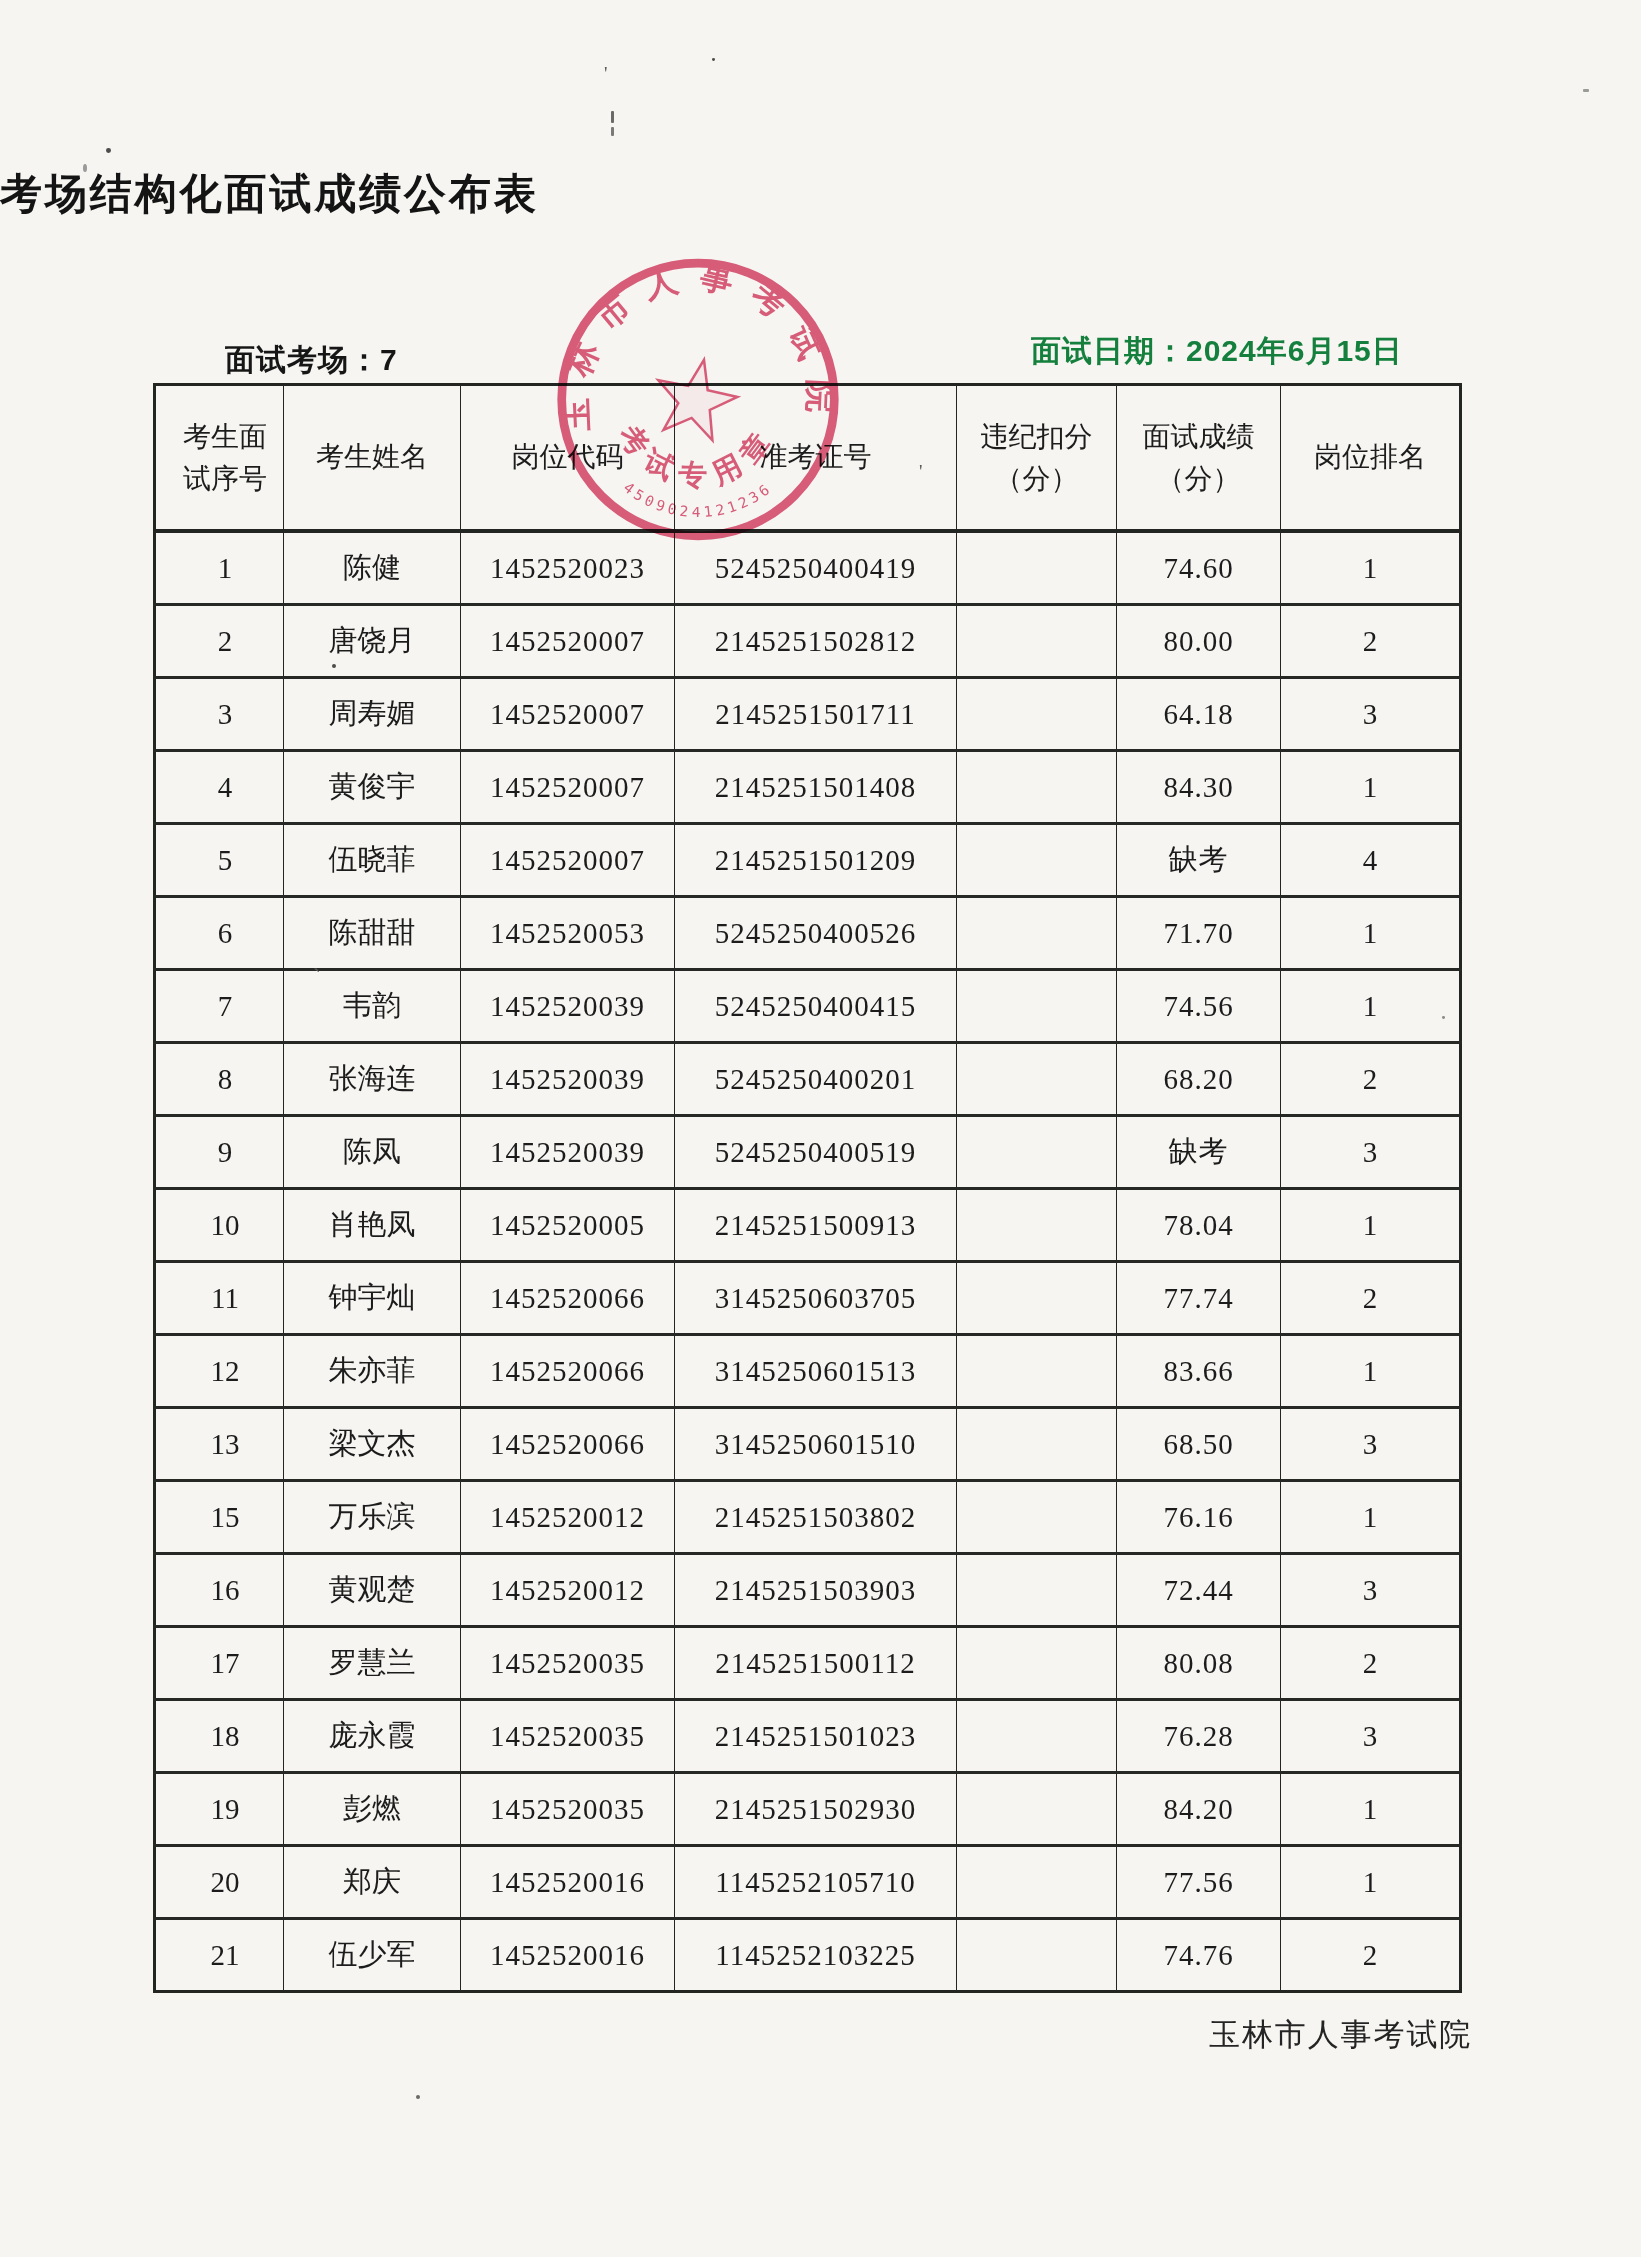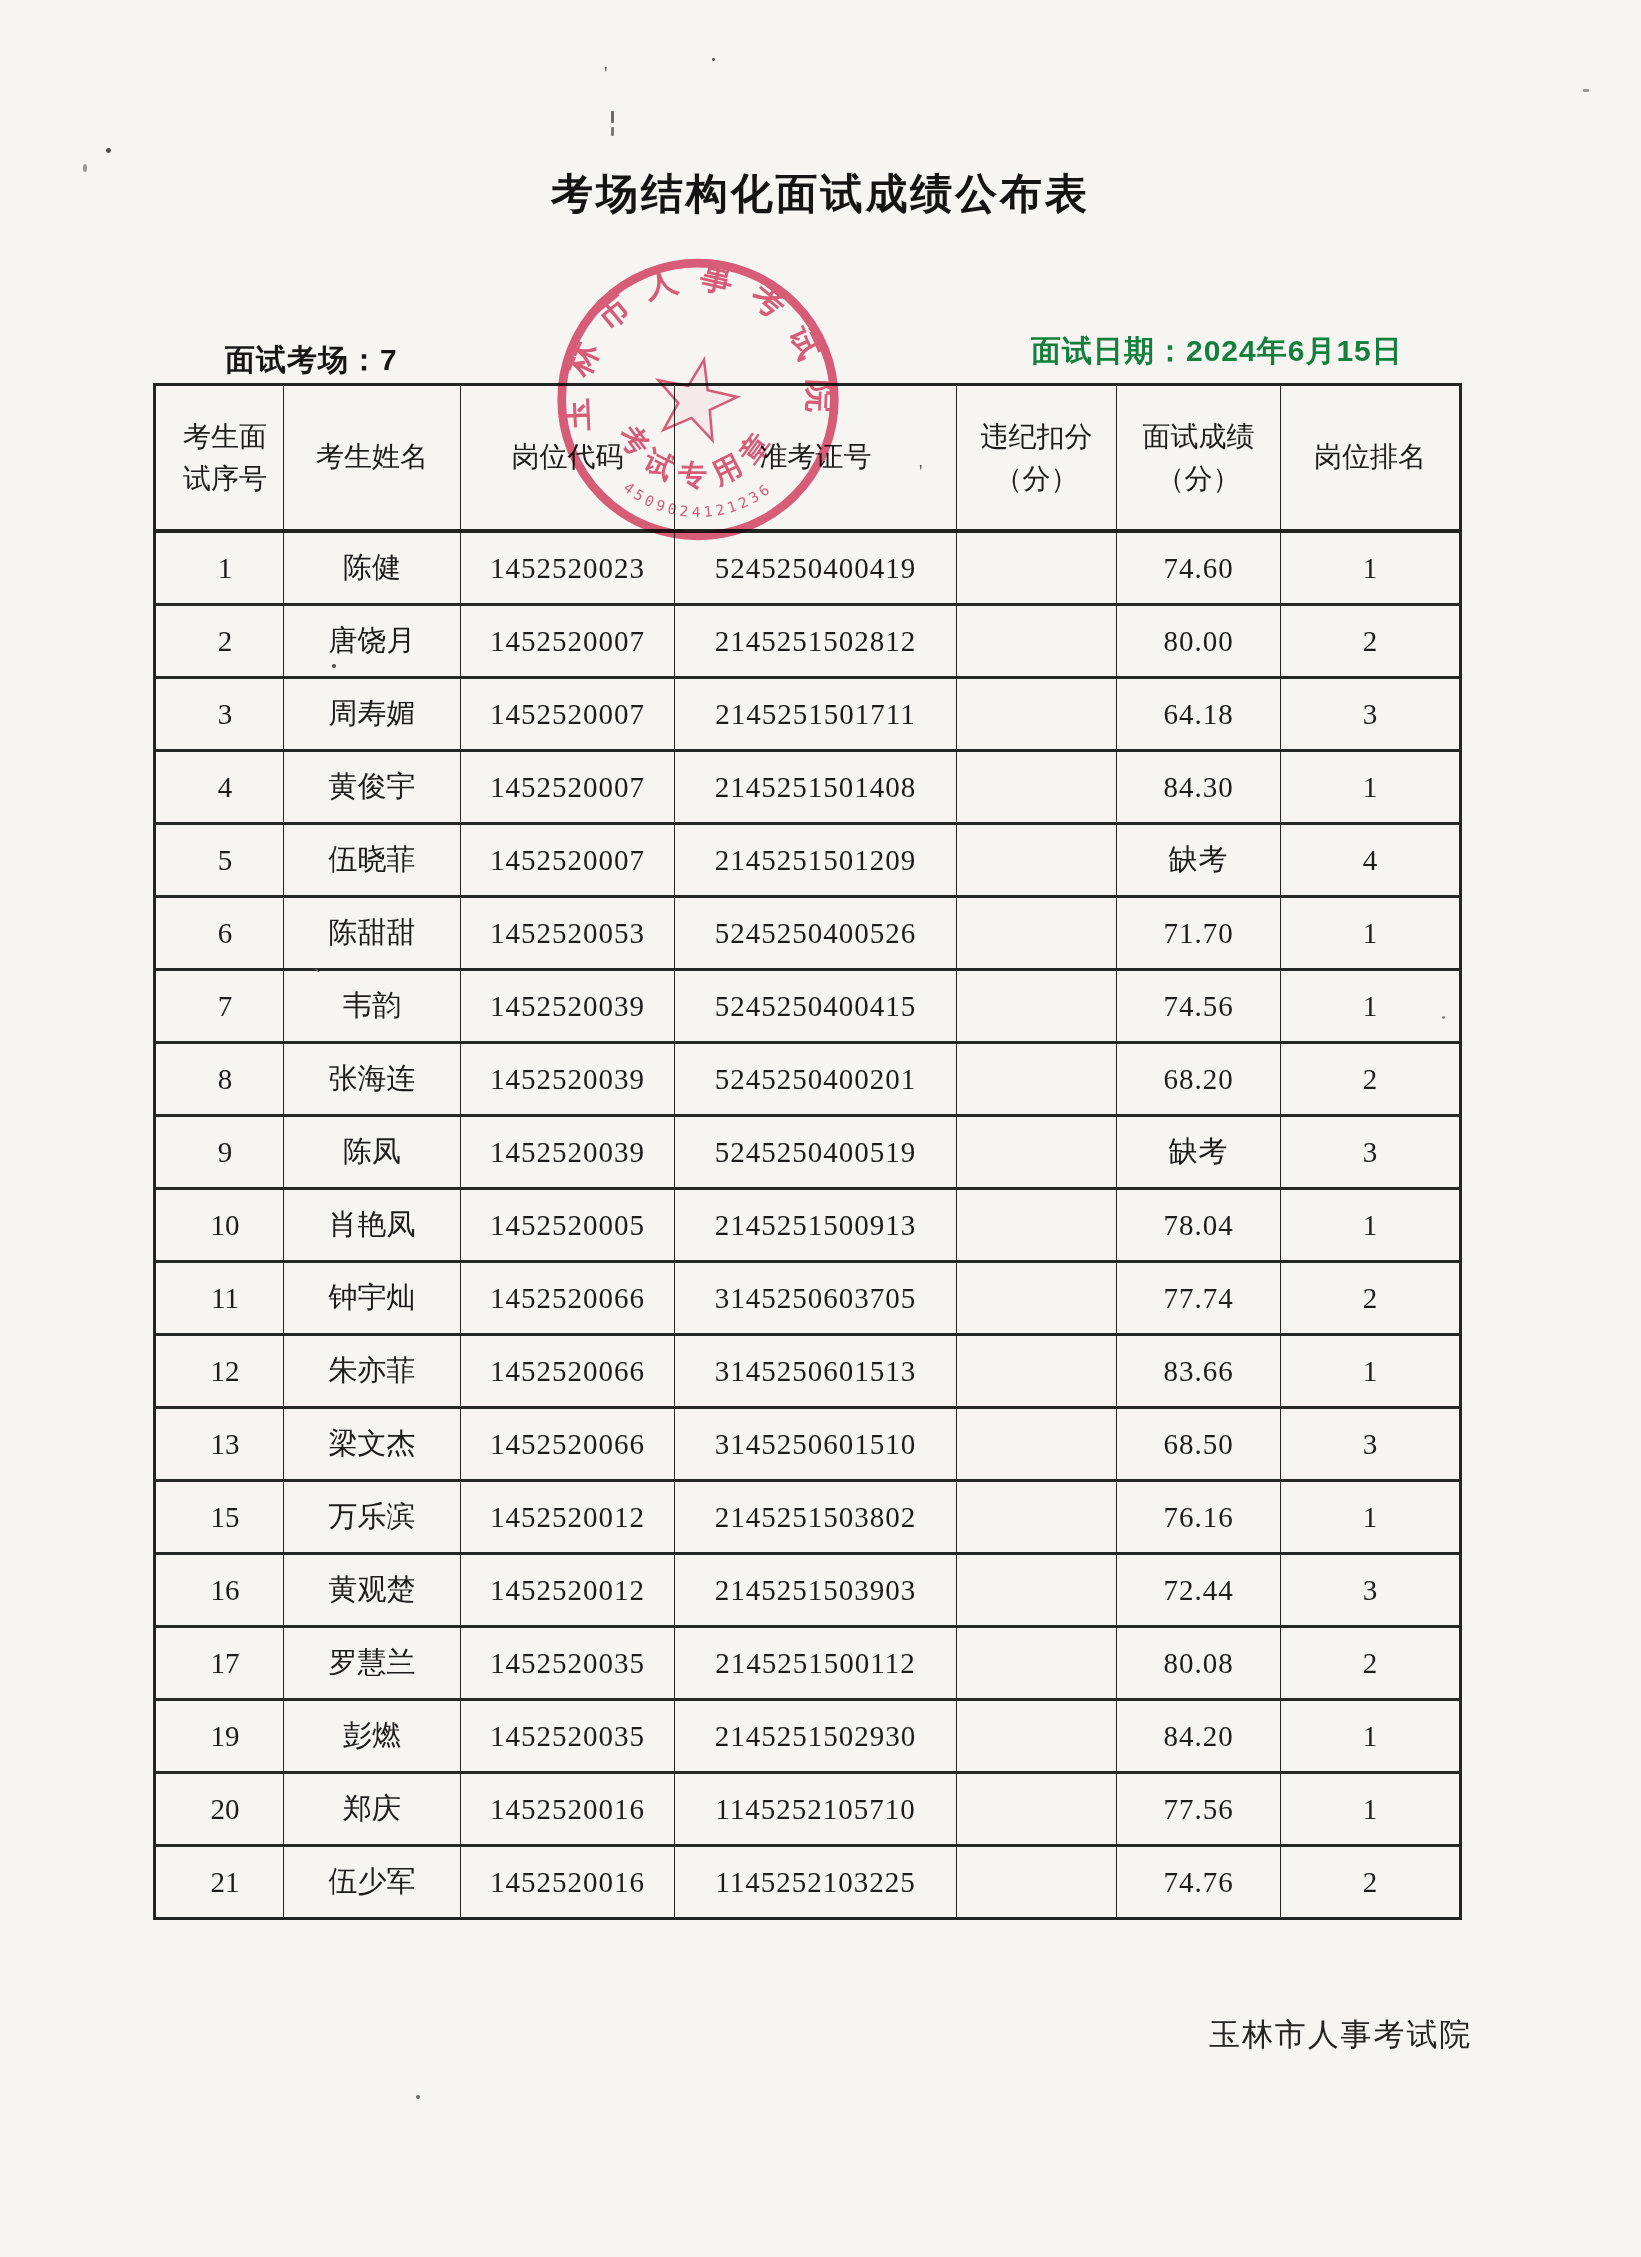--- a/index.html
+++ b/index.html
@@ -6,21 +6,21 @@
   .paper{
     position:relative;
     width:1641px;height:2257px;
     background:#f6f5f2;
     font-family:"Liberation Serif","DejaVu Serif",serif;
     color:#1b1b1b;
     overflow:hidden;
   }
   .doc-title{
     position:absolute;top:166px;left:0;width:1641px;
-    text-align:center;
+    text-align:left;
     font-family:Liberation Serif, serif;
     font-weight:700;font-size:42px;letter-spacing:2.9px;color:#141414;
   }
   .meta-venue{
     position:absolute;left:225px;top:340px;
     font-family:"Liberation Sans","DejaVu Sans",sans-serif;
     font-weight:700;font-size:30px;letter-spacing:1px;color:#161616;
   }
   .meta-date{
     position:absolute;left:1031px;top:331px;
@@ -240,20 +240,29 @@
         <tr>
           <td>17</td>
           <td>罗慧兰</td>
           <td class="num">1452520035</td>
           <td class="num">2145251500112</td>
           <td></td>
           <td class="num">80.08</td>
           <td>2</td>
         </tr>
         <tr>
+          <td>18</td>
+          <td>庞永霞</td>
+          <td class="num">1452520035</td>
+          <td class="num">2145251501023</td>
+          <td></td>
+          <td class="num">76.28</td>
+          <td>3</td>
+        </tr>
+        <tr>
           <td>19</td>
           <td>彭燃</td>
           <td class="num">1452520035</td>
           <td class="num">2145251502930</td>
           <td></td>
           <td class="num">84.20</td>
           <td>1</td>
         </tr>
         <tr>
           <td>20</td>

